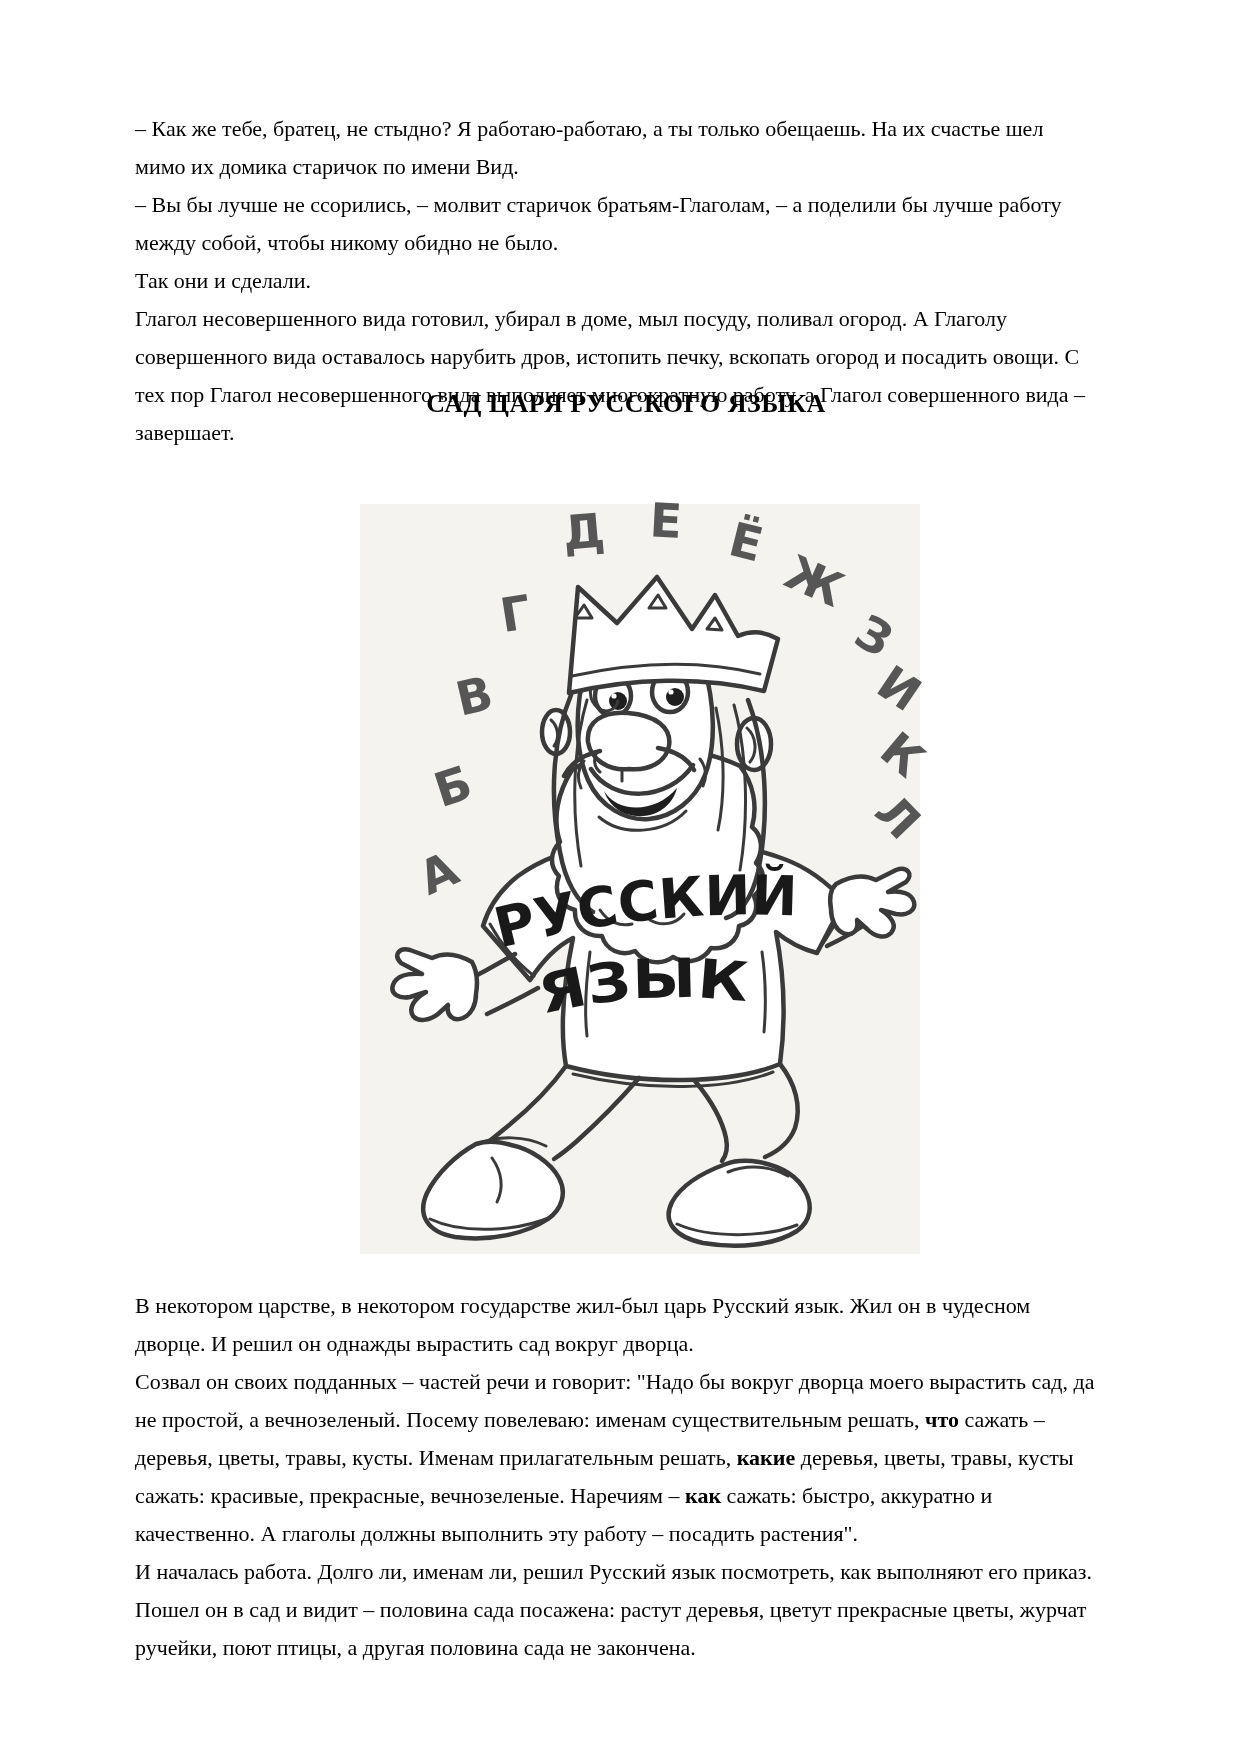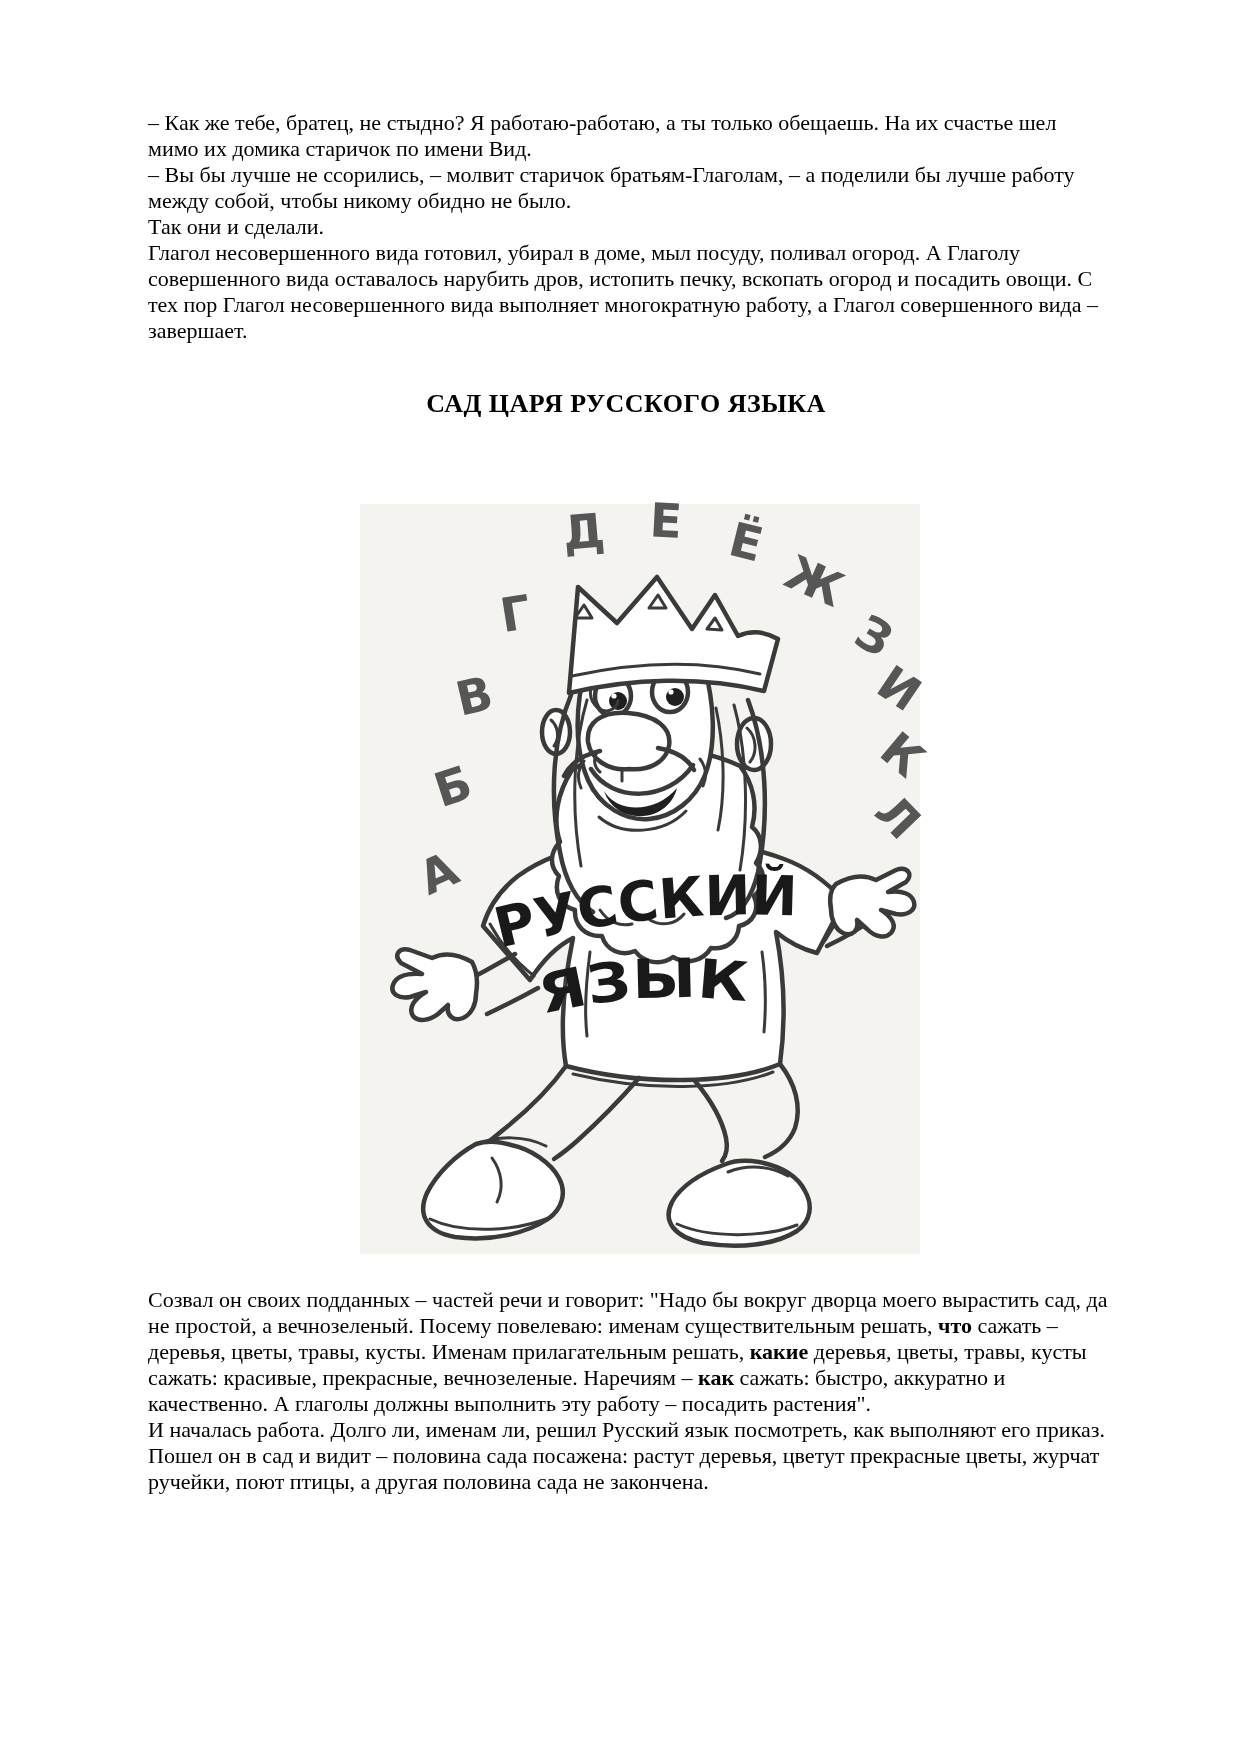--- a/index.html
+++ b/index.html
@@ -11,24 +11,24 @@
     position: relative;
     width: 1240px;
     height: 1754px;
     background: #ffffff;
     overflow: hidden;
     font-family: "Liberation Serif", serif;
     color: #000000;
   }
   .text-block {
     position: absolute;
-    left: 148px;
+    left: 135px;
     width: 962px;
     font-size: 22px;
-    line-height: 26px;
+    line-height: 38px;
     text-align: left;
   }
   .text-block p {
     margin: 0;
     padding: 0;
   }
   .text-block .run-em {
     font-weight: bold;
   }
   .tb-top { top: 110px; }
@@ -231,17 +231,18 @@
           <text class="shirt-text" font-size="54">
             <textPath href="#arcY" textLength="205" lengthAdjust="spacingAndGlyphs">ЯЗЫК</textPath>
           </text>
         </g>
 
       </g>
     </svg>
   </figure>
 
   <section class="text-block tb-bottom">
+      <p><span>В некотором царстве, в некотором государстве жил-был царь Русский язык. Жил он в чудесном дворце. И решил он однажды вырастить сад вокруг дворца.</span></p>
       <p><span>Созвал он своих подданных – частей речи и говорит: "Надо бы вокруг дворца моего вырастить сад, да не простой, а вечнозеленый. Посему повелеваю: именам существительным решать, </span><b class="run-em">что</b><span> сажать – деревья, цветы, травы, кусты. Именам прилагательным решать, </span><b class="run-em">какие</b><span> деревья, цветы, травы, кусты сажать: красивые, прекрасные, вечнозеленые. Наречиям – </span><b class="run-em">как</b><span> сажать: быстро, аккуратно и качественно. А глаголы должны выполнить эту работу – посадить растения".</span></p>
       <p><span>И началась работа. Долго ли, именам ли, решил Русский язык посмотреть, как выполняют его приказ. Пошел он в сад и видит – половина сада посажена: растут деревья, цветут прекрасные цветы, журчат ручейки, поют птицы, а другая половина сада не закончена.</span></p>
     </section>
 
 </div>
 
 </body></html>

